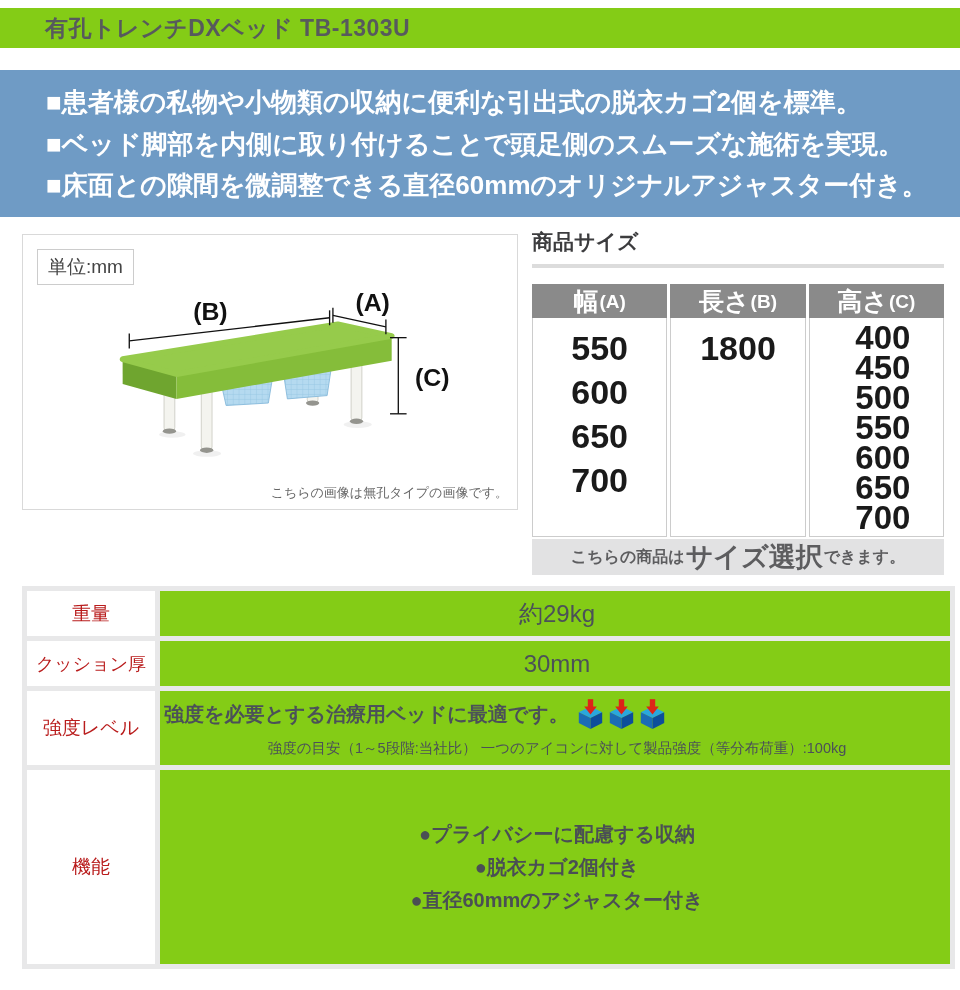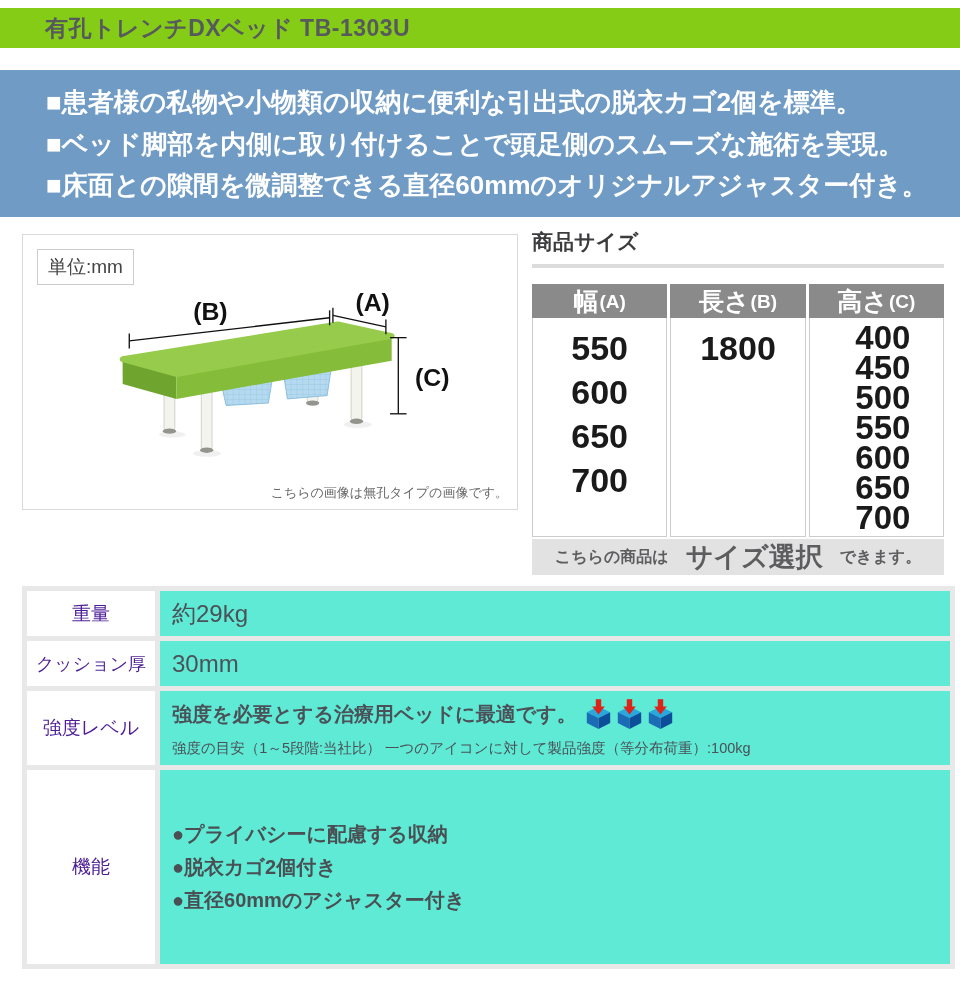--- a/index.html
+++ b/index.html
@@ -51,39 +51,39 @@
   .size-header .sub{font-size:19px;font-weight:bold;margin-left:1px;}
   .size-body{
     height:219px;background:#fff;border:1px solid #cccccc;border-top:none;box-sizing:border-box;
     text-align:center;font-weight:bold;color:#1a1a1a;font-size:34px;padding-top:8px;
   }
   .size-body.lh-wide div{line-height:44px;}
   .size-body.lh-tight{padding-top:5px;font-size:33px;padding-left:13px;}
   .size-body.lh-tight div{line-height:30px;}
   .size-note{
     margin-top:2px;height:36px;background:#e2e2e3;display:flex;align-items:center;justify-content:center;
-    color:#5d5d5f;white-space:nowrap;gap:16px;
+    color:#5d5d5f;white-space:nowrap;
   }
   .size-note .small{font-size:16px;font-weight:bold;}
   .size-note .big{font-size:27px;font-weight:bold;margin:0 1px;}
   
   .spec-table{
     position:absolute;left:22px;top:586px;width:933px;box-sizing:border-box;
     background:#e8e8e9;padding:5px;
     display:grid;grid-template-columns:128px 1fr;grid-template-rows:45px 45px 74px 194px;gap:5px;
     color:#4b5158;
   }
   .spec-label{
     background:#fff;display:flex;align-items:center;justify-content:center;
-    font-size:19px;color:#4c1d95;
+    font-size:19px;color:#b91c1c;
   }
   .spec-label.small{font-size:18px;}
   .spec-value{
-    background:#5eead4;display:flex;flex-direction:column;justify-content:center;
-    padding-left:12px;box-sizing:border-box;
+    background:#84cc16;display:flex;flex-direction:column;justify-content:center;
+    padding-left:4px;box-sizing:border-box;text-align:center;
   }
   .spec-big{font-size:24px;color:#4b5158;}
   .strength-line1{display:flex;align-items:center;gap:6px;}
   .strength-headline{font-size:20px;font-weight:bold;color:#4b5158;white-space:nowrap;}
   .strength-icons{display:flex;gap:4px;align-items:flex-end;margin-left:2px;}
   .strength-icons svg{display:block;}
   .strength-note{font-size:14.5px;color:#4b5158;margin-top:9px;white-space:nowrap;}
   .feature-list div{font-size:20px;font-weight:bold;line-height:33px;color:#4a4f54;white-space:nowrap;}
 </style>
 </head>

